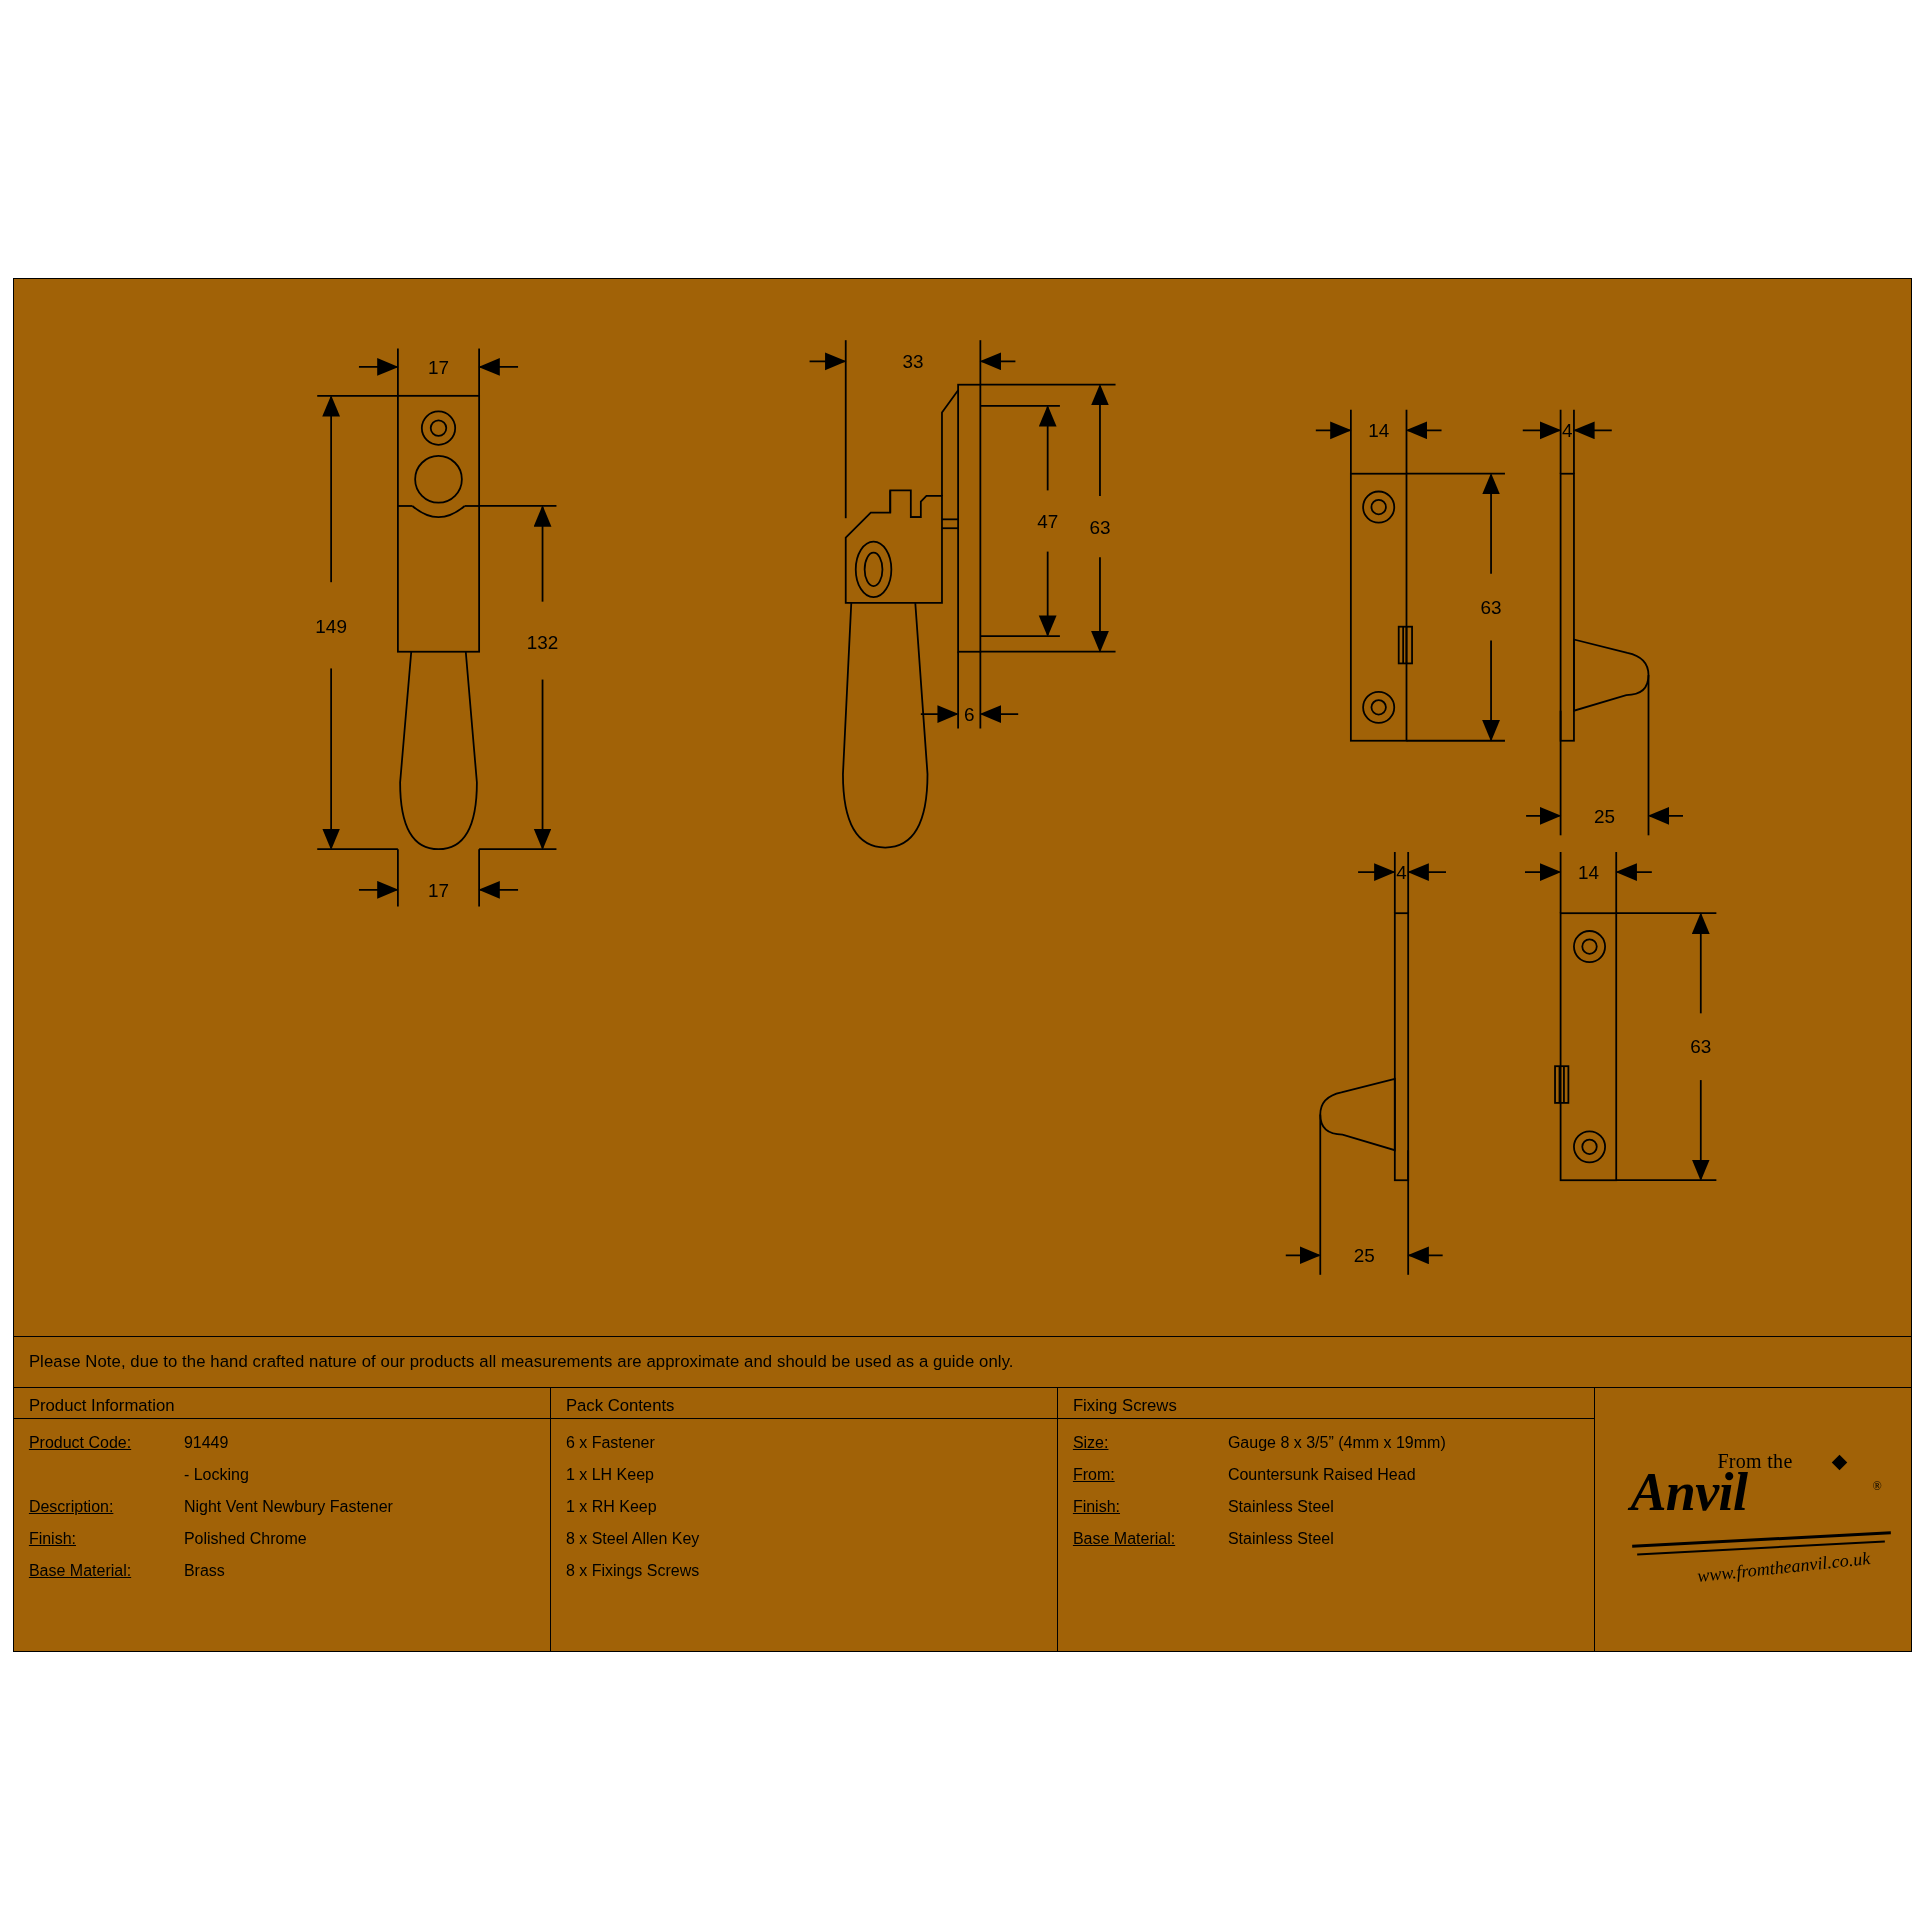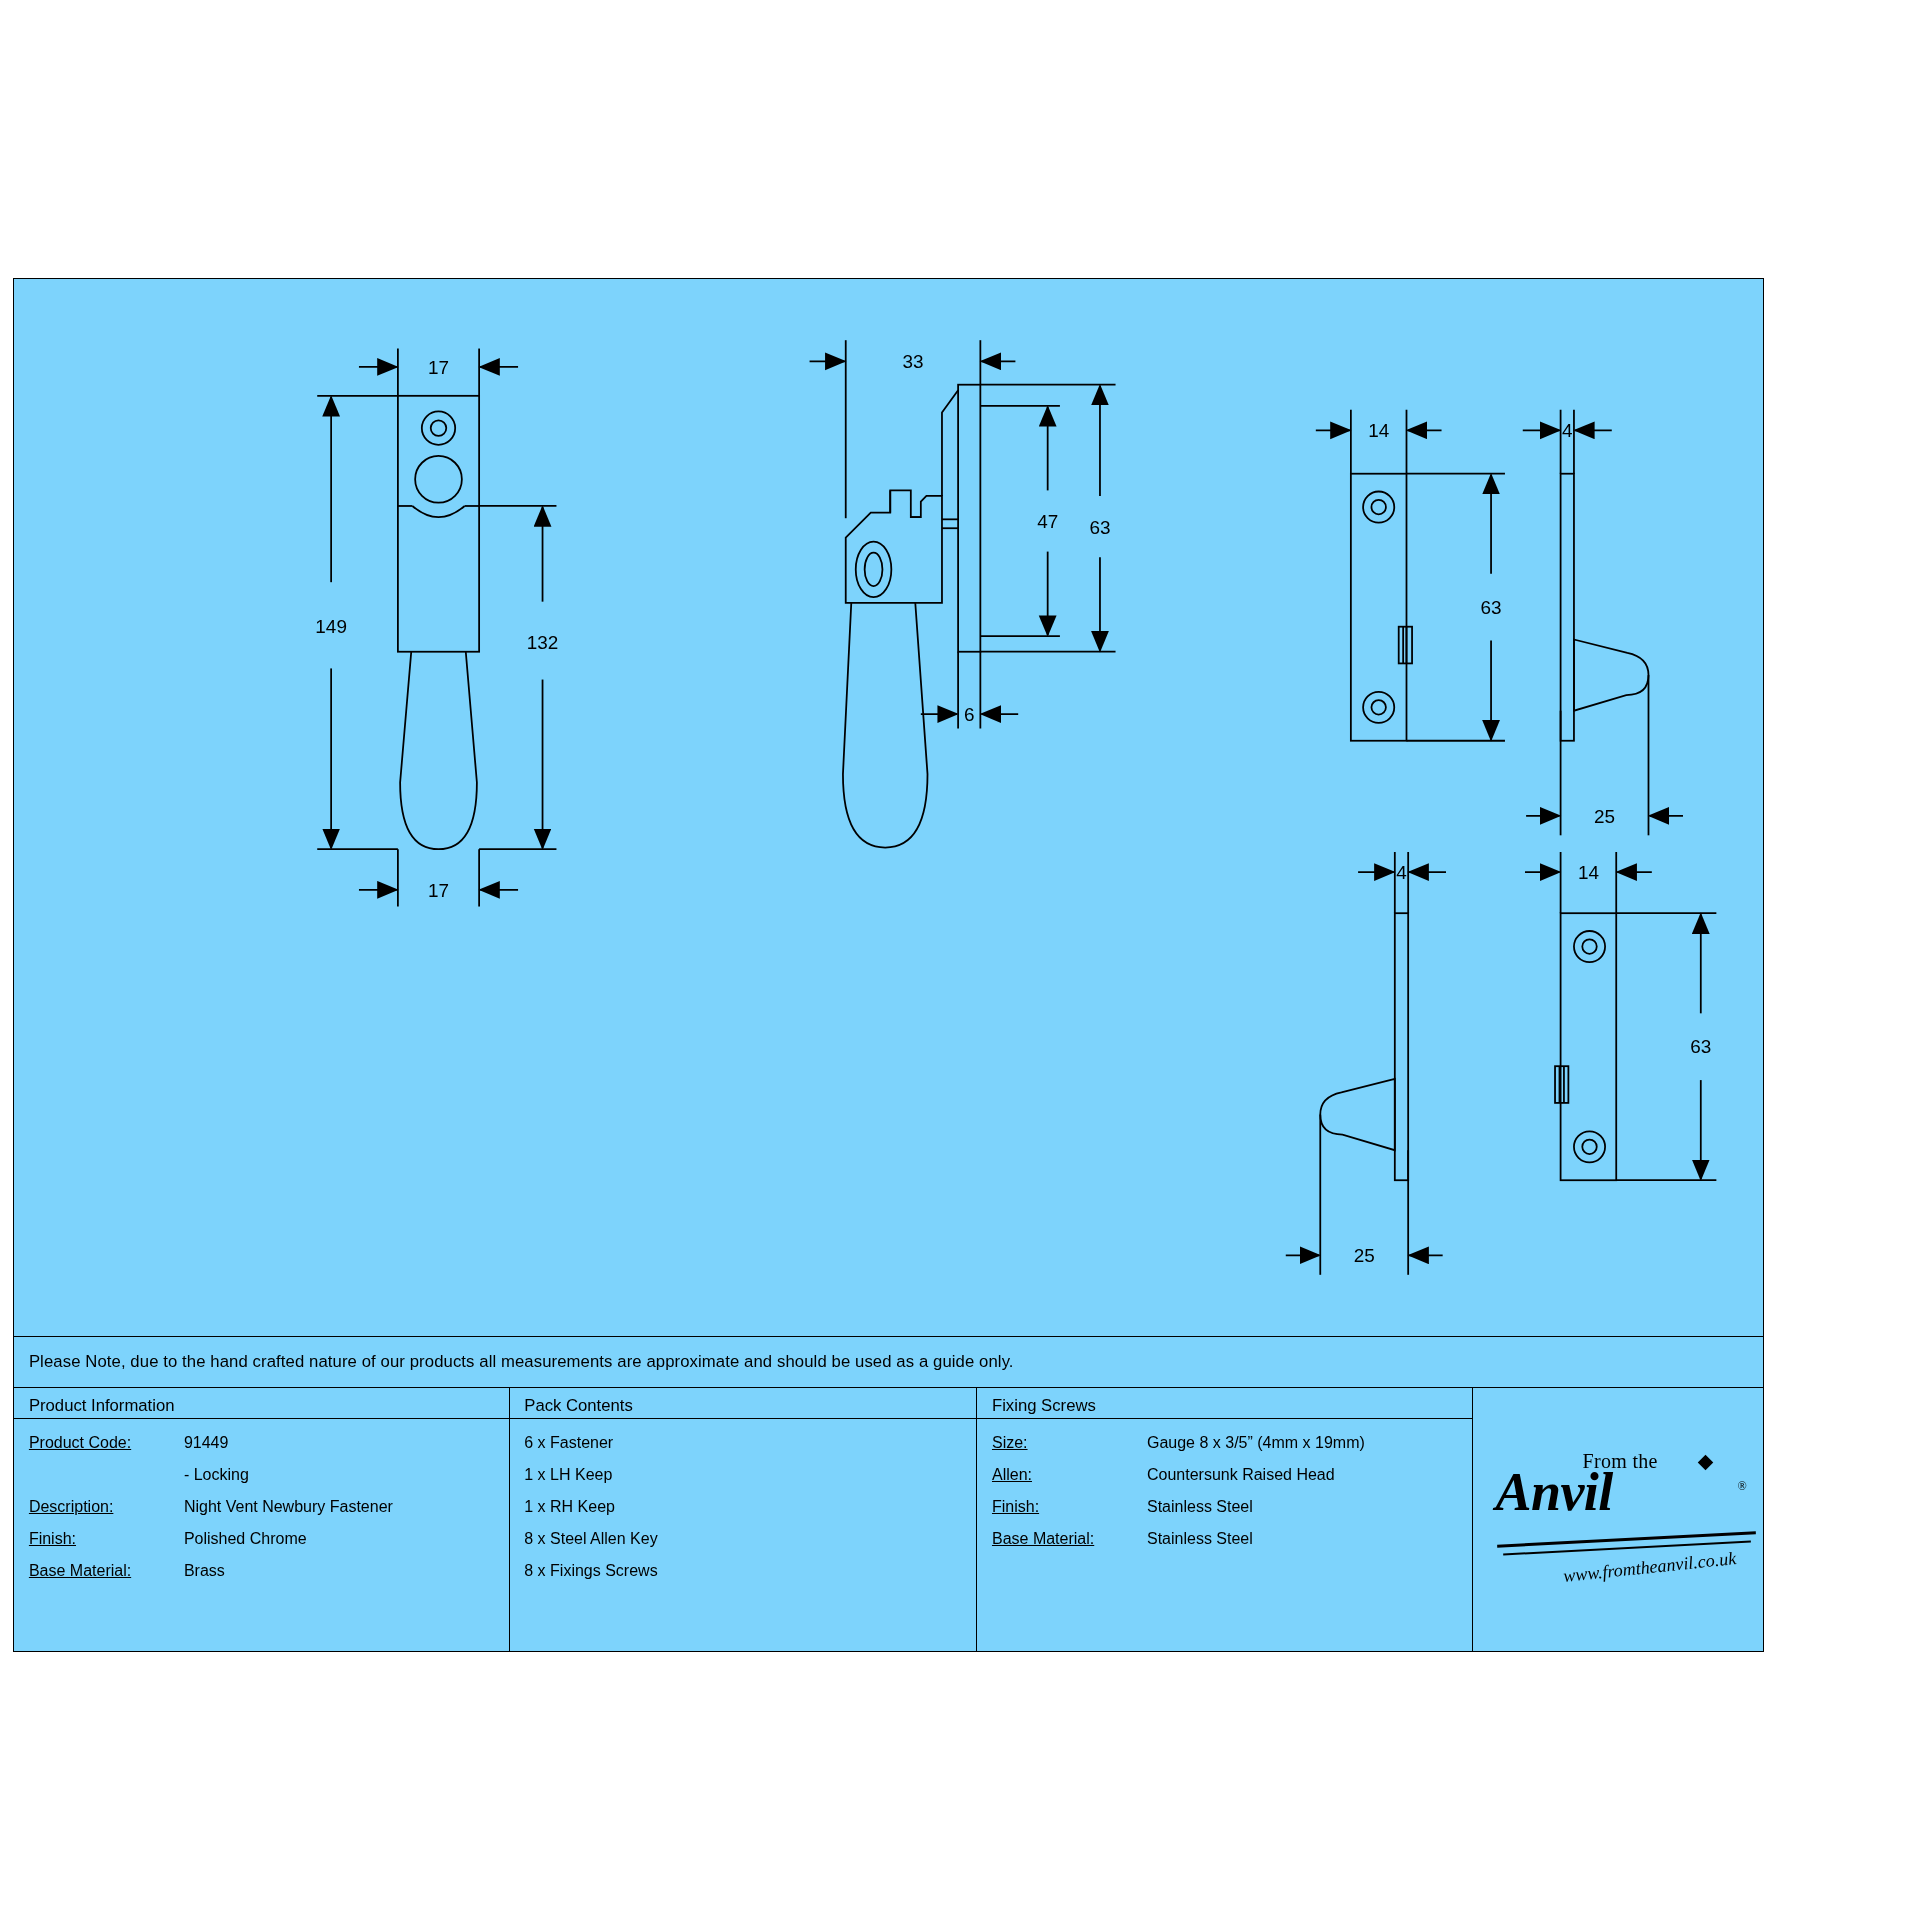--- a/index.html
+++ b/index.html
@@ -11,25 +11,25 @@
     width: 1926px;
     height: 1926px;
     font-family: "Liberation Sans", sans-serif;
     color: #000000;
     overflow: hidden;
   }
   #sheet {
     position: absolute;
     left: 13.4px;
     top: 278px;
-    width: 1751px;
+    width: 1899px;
     height: 1374px;
     border: 1.7px solid #000;
     box-sizing: border-box;
-    background: #7dd3fc;
+    background: #a16207;
   }
   .drawing-area {
     position: absolute;
     left: 0; top: 0;
     width: 1896px;
     height: 1057px;
   }
   svg.dwg { position: absolute; left:0; top:0; width: 100%; height: 100%; }
 
   
@@ -405,21 +405,21 @@
     </div>
 
     <div class="col c3">
       <div class="col-head col-head-sep">Fixing Screws</div>
       <div class="kv">
         <div class="line">
           <div class="k">Size:</div>
           <div class="v">Gauge 8 x 3/5” (4mm x 19mm)</div>
         </div>
         <div class="line">
-          <div class="k">Allen:</div>
+          <div class="k">From:</div>
           <div class="v">Countersunk Raised Head</div>
         </div>
         <div class="line">
           <div class="k">Finish:</div>
           <div class="v">Stainless Steel</div>
         </div>
         <div class="line">
           <div class="k">Base Material:</div>
           <div class="v">Stainless Steel</div>
         </div>

